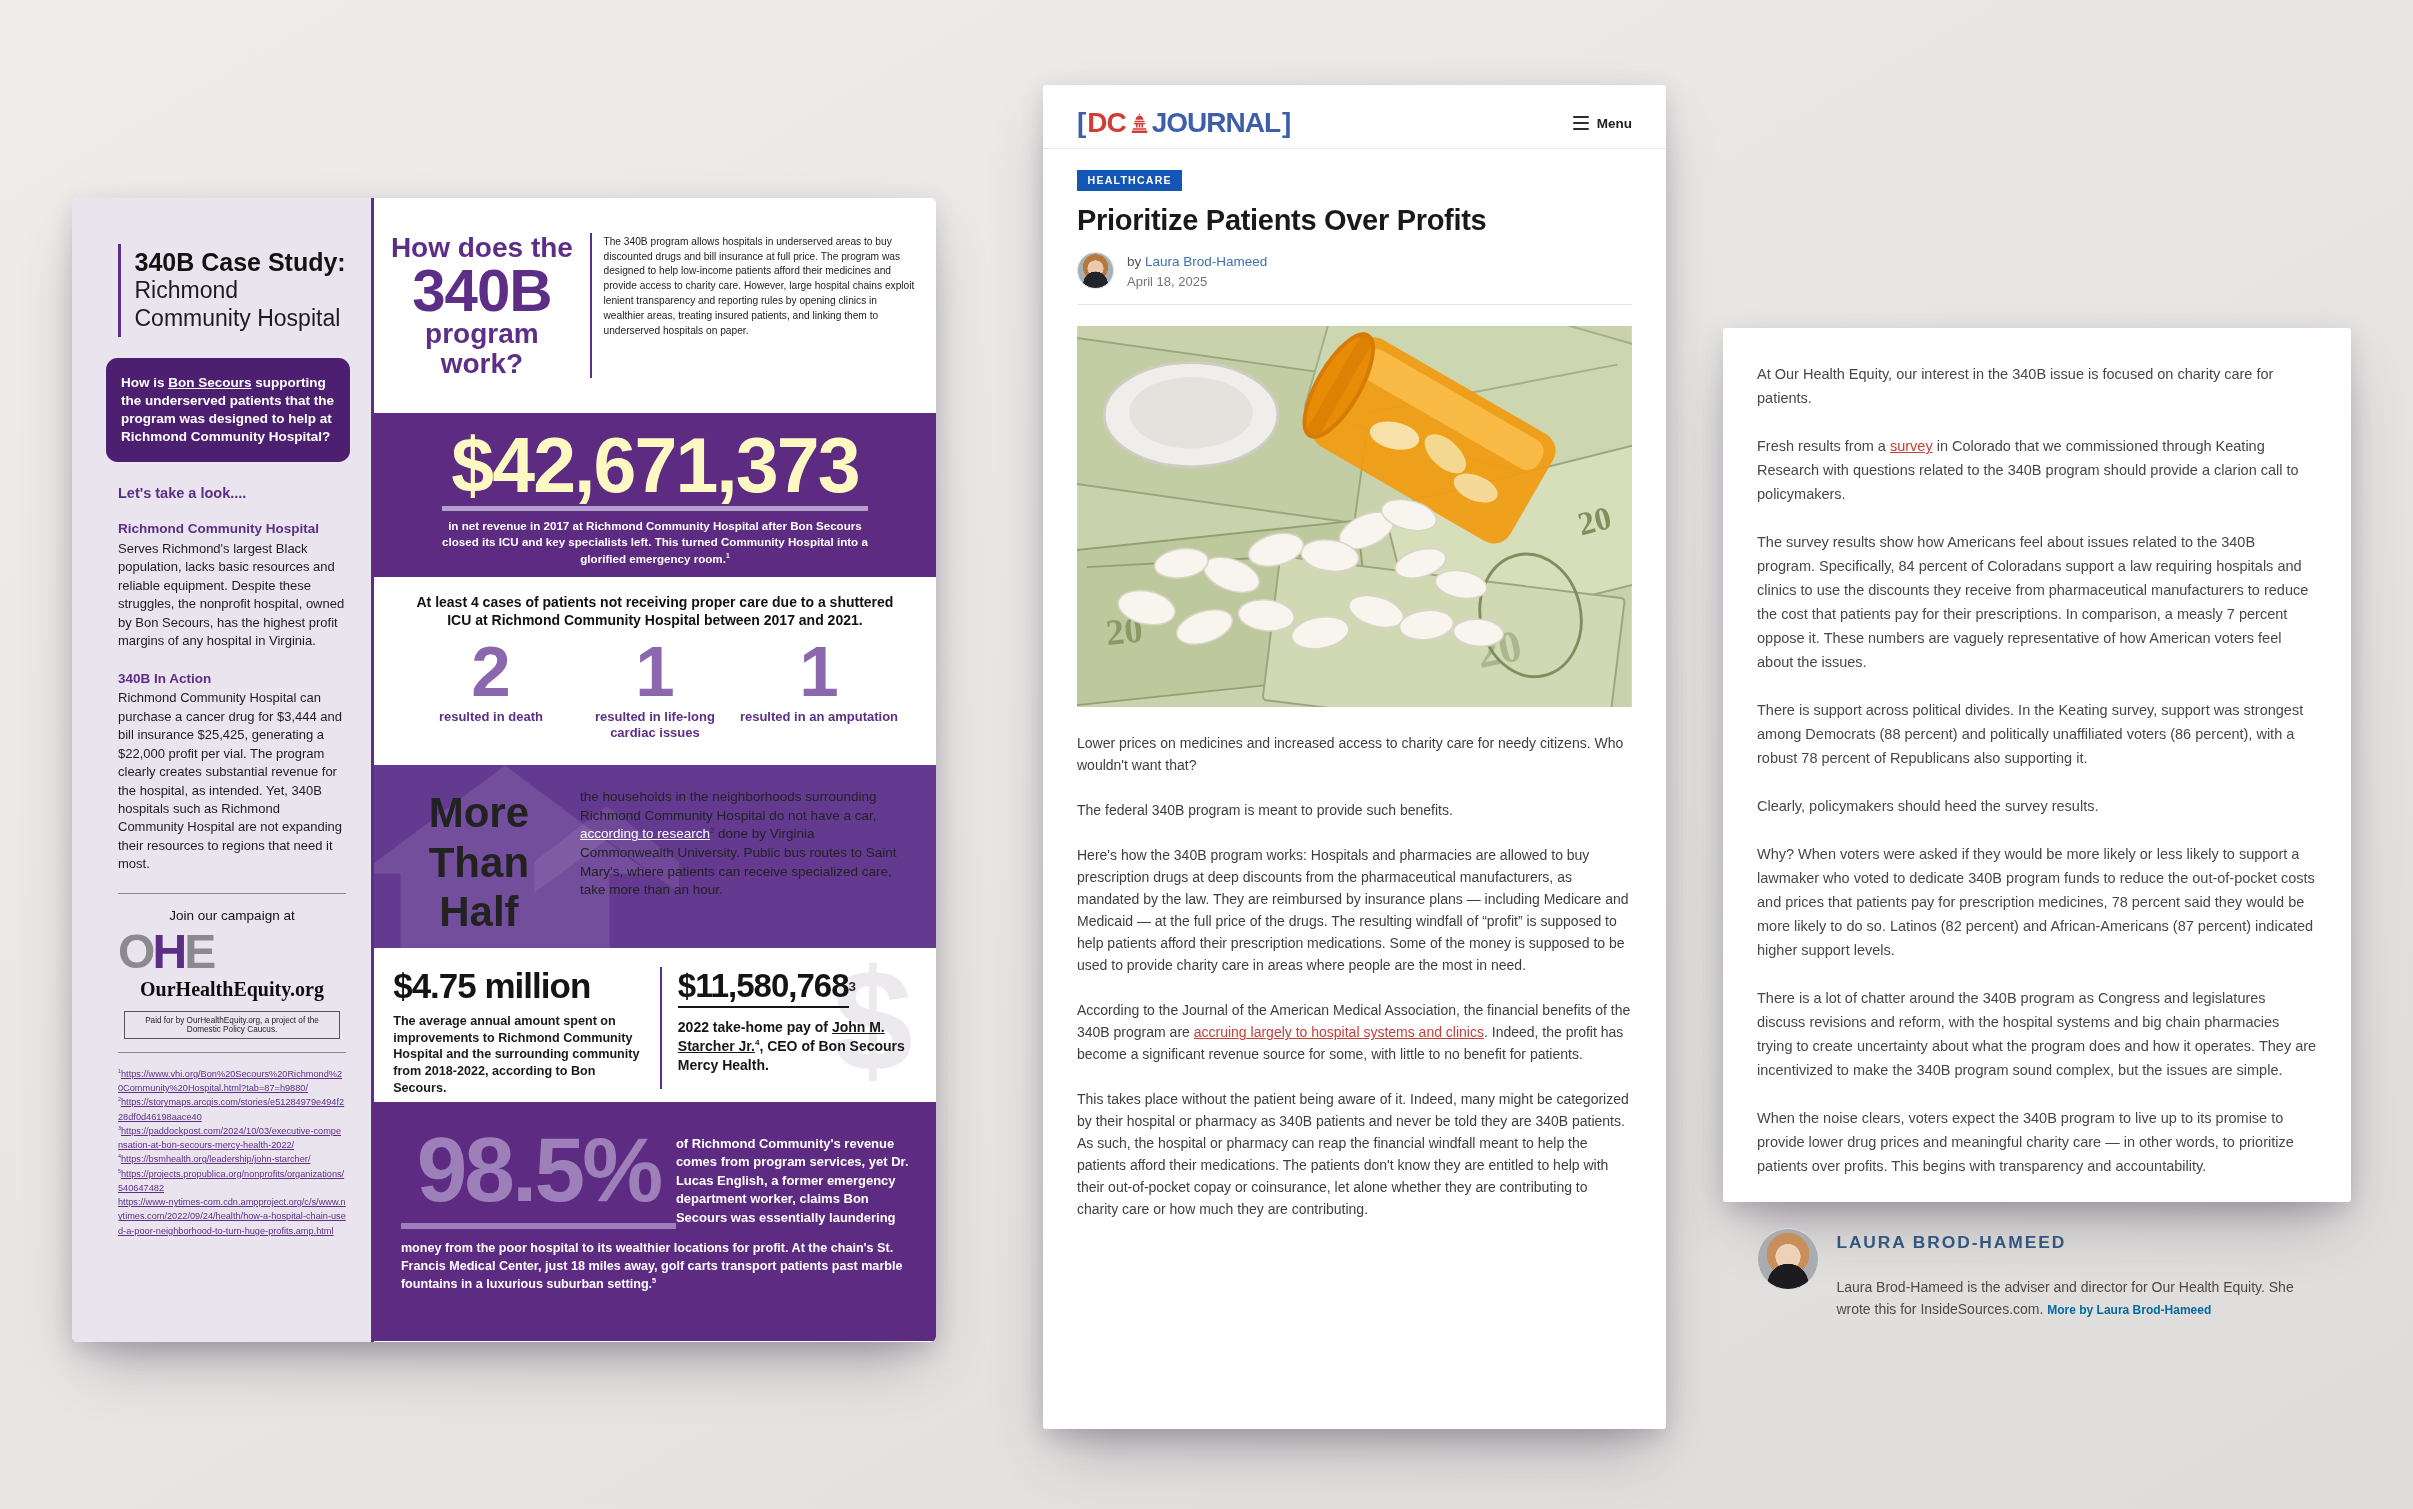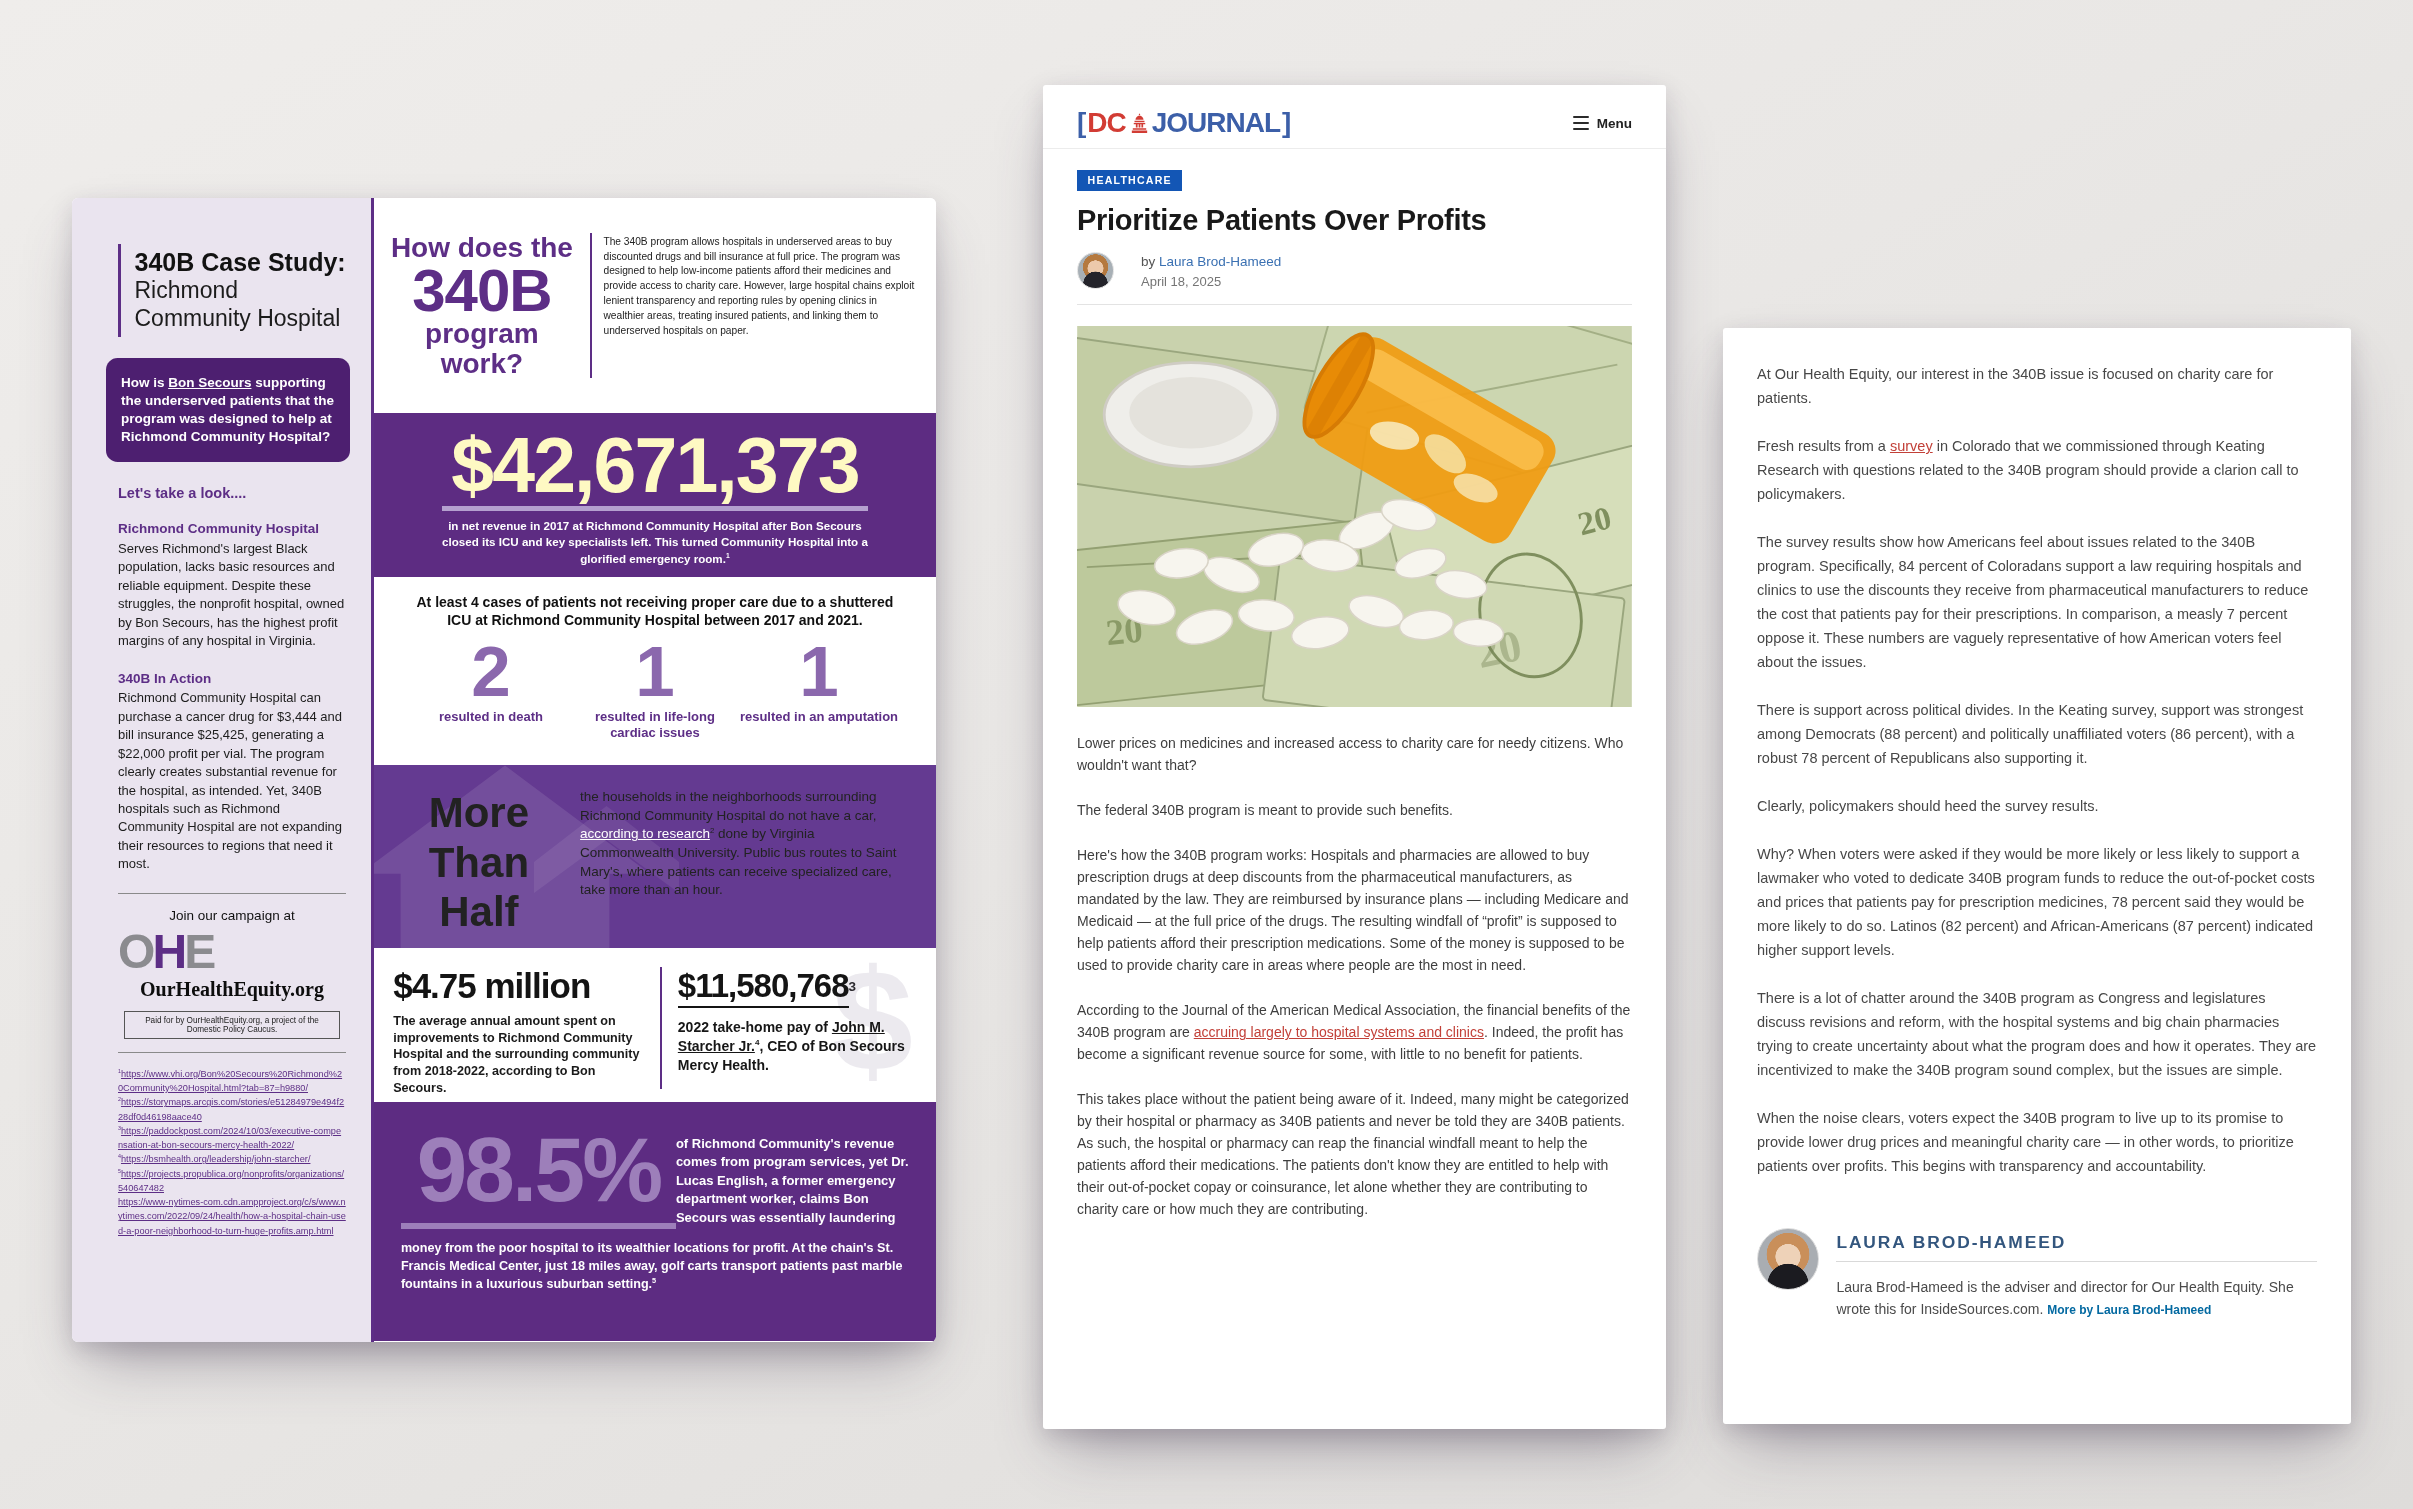--- a/index.html
+++ b/index.html
@@ -97,41 +97,41 @@
   .logo .cap-icon { width:23px; height:23px; margin:1.9px 1px 0; }
   .logo .jr { color:#3c5fa8; margin-right:1.9px; }
   .menu-btn { display:flex; align-items:center; gap:7.7px; cursor:pointer; }
   .hamburger { display:flex; flex-direction:column; gap:3.4px; }
   .hamburger span { width:16.4px; height:2.4px; background:#2b2b2b; border-radius:1px; }
   .menu-label { font-size:13.5px; font-weight:600; color:#222; }
 
   .badge { display:inline-block; background:#1356b5; color:#fff; font-size:10.6px; font-weight:bold;
            letter-spacing:1.2px; padding:4.8px 10.6px; margin-top:21px; }
   .art-title { font-size:29px; font-weight:bold; color:#191919; letter-spacing:-0.3px; margin-top:12.6px; }
-  .byline { display:flex; align-items:flex-start; gap:27px; margin-top:15.4px; }
+  .byline { display:flex; align-items:flex-start; gap:13px; margin-top:15.4px; }
   .avatar-sm { width:37px; height:37px; border-radius:50%; flex:0 0 37px;
       background:
         radial-gradient(circle at 50% 88%, #23232a 0 34%, transparent 35%),
         radial-gradient(circle at 50% 44%, #ecc9ab 0 30%, transparent 31%),
         radial-gradient(circle at 50% 40%, #b5793f 0 46%, #a8b0b6 47%);
       border:1px solid #e2e2e2; }
   .by-meta { font-size:13.5px; padding-top:1.9px; }
   .by-word { color:#555; }
   .by-name { color:#3a70b2; font-weight:500; cursor:pointer; }
   .by-date { color:#757575; font-size:13px; margin-top:4.8px; }
   .art-rule { border:none; border-top:1px solid #e3e3e3; margin:15.4px 0 0; }
 
   .photo { margin-top:21px; width:555px; height:381px; display:block; }
 
   .art-body { margin-top:25px; }
   .art-p { font-size:14px; line-height:22px; color:#3e3e3e; margin-bottom:23px; }
   .red-link { color:#c24038; text-decoration:underline; cursor:pointer; }
 
   
-  .oped { left:1723px; top:328px; width:628px; height:1096px; border-radius:2.9px; padding:34px 34px 0; }
+  .oped { left:1723px; top:328px; width:628px; height:874px; border-radius:2.9px; padding:34px 34px 0; }
   .op-p { font-size:14.5px; line-height:24px; color:#474747; margin-bottom:24px; }
   .bio { display:flex; gap:17.4px; margin-top:50px; }
   .avatar-lg { width:62px; height:62px; border-radius:50%; flex:0 0 62px;
       background:
         radial-gradient(circle at 50% 92%, #1b1b20 0 32%, transparent 33%),
         radial-gradient(circle at 50% 46%, #eed2b8 0 28%, transparent 29%),
         radial-gradient(circle at 50% 42%, #c98f5a 0 46%, #a9adb2 47%);
       border:1px solid #ddd; }
   .bio-right { flex:1; padding-top:3.9px; }
   .bio-name { font-size:17.4px; font-weight:600; letter-spacing:1.9px; color:#33567e; }

